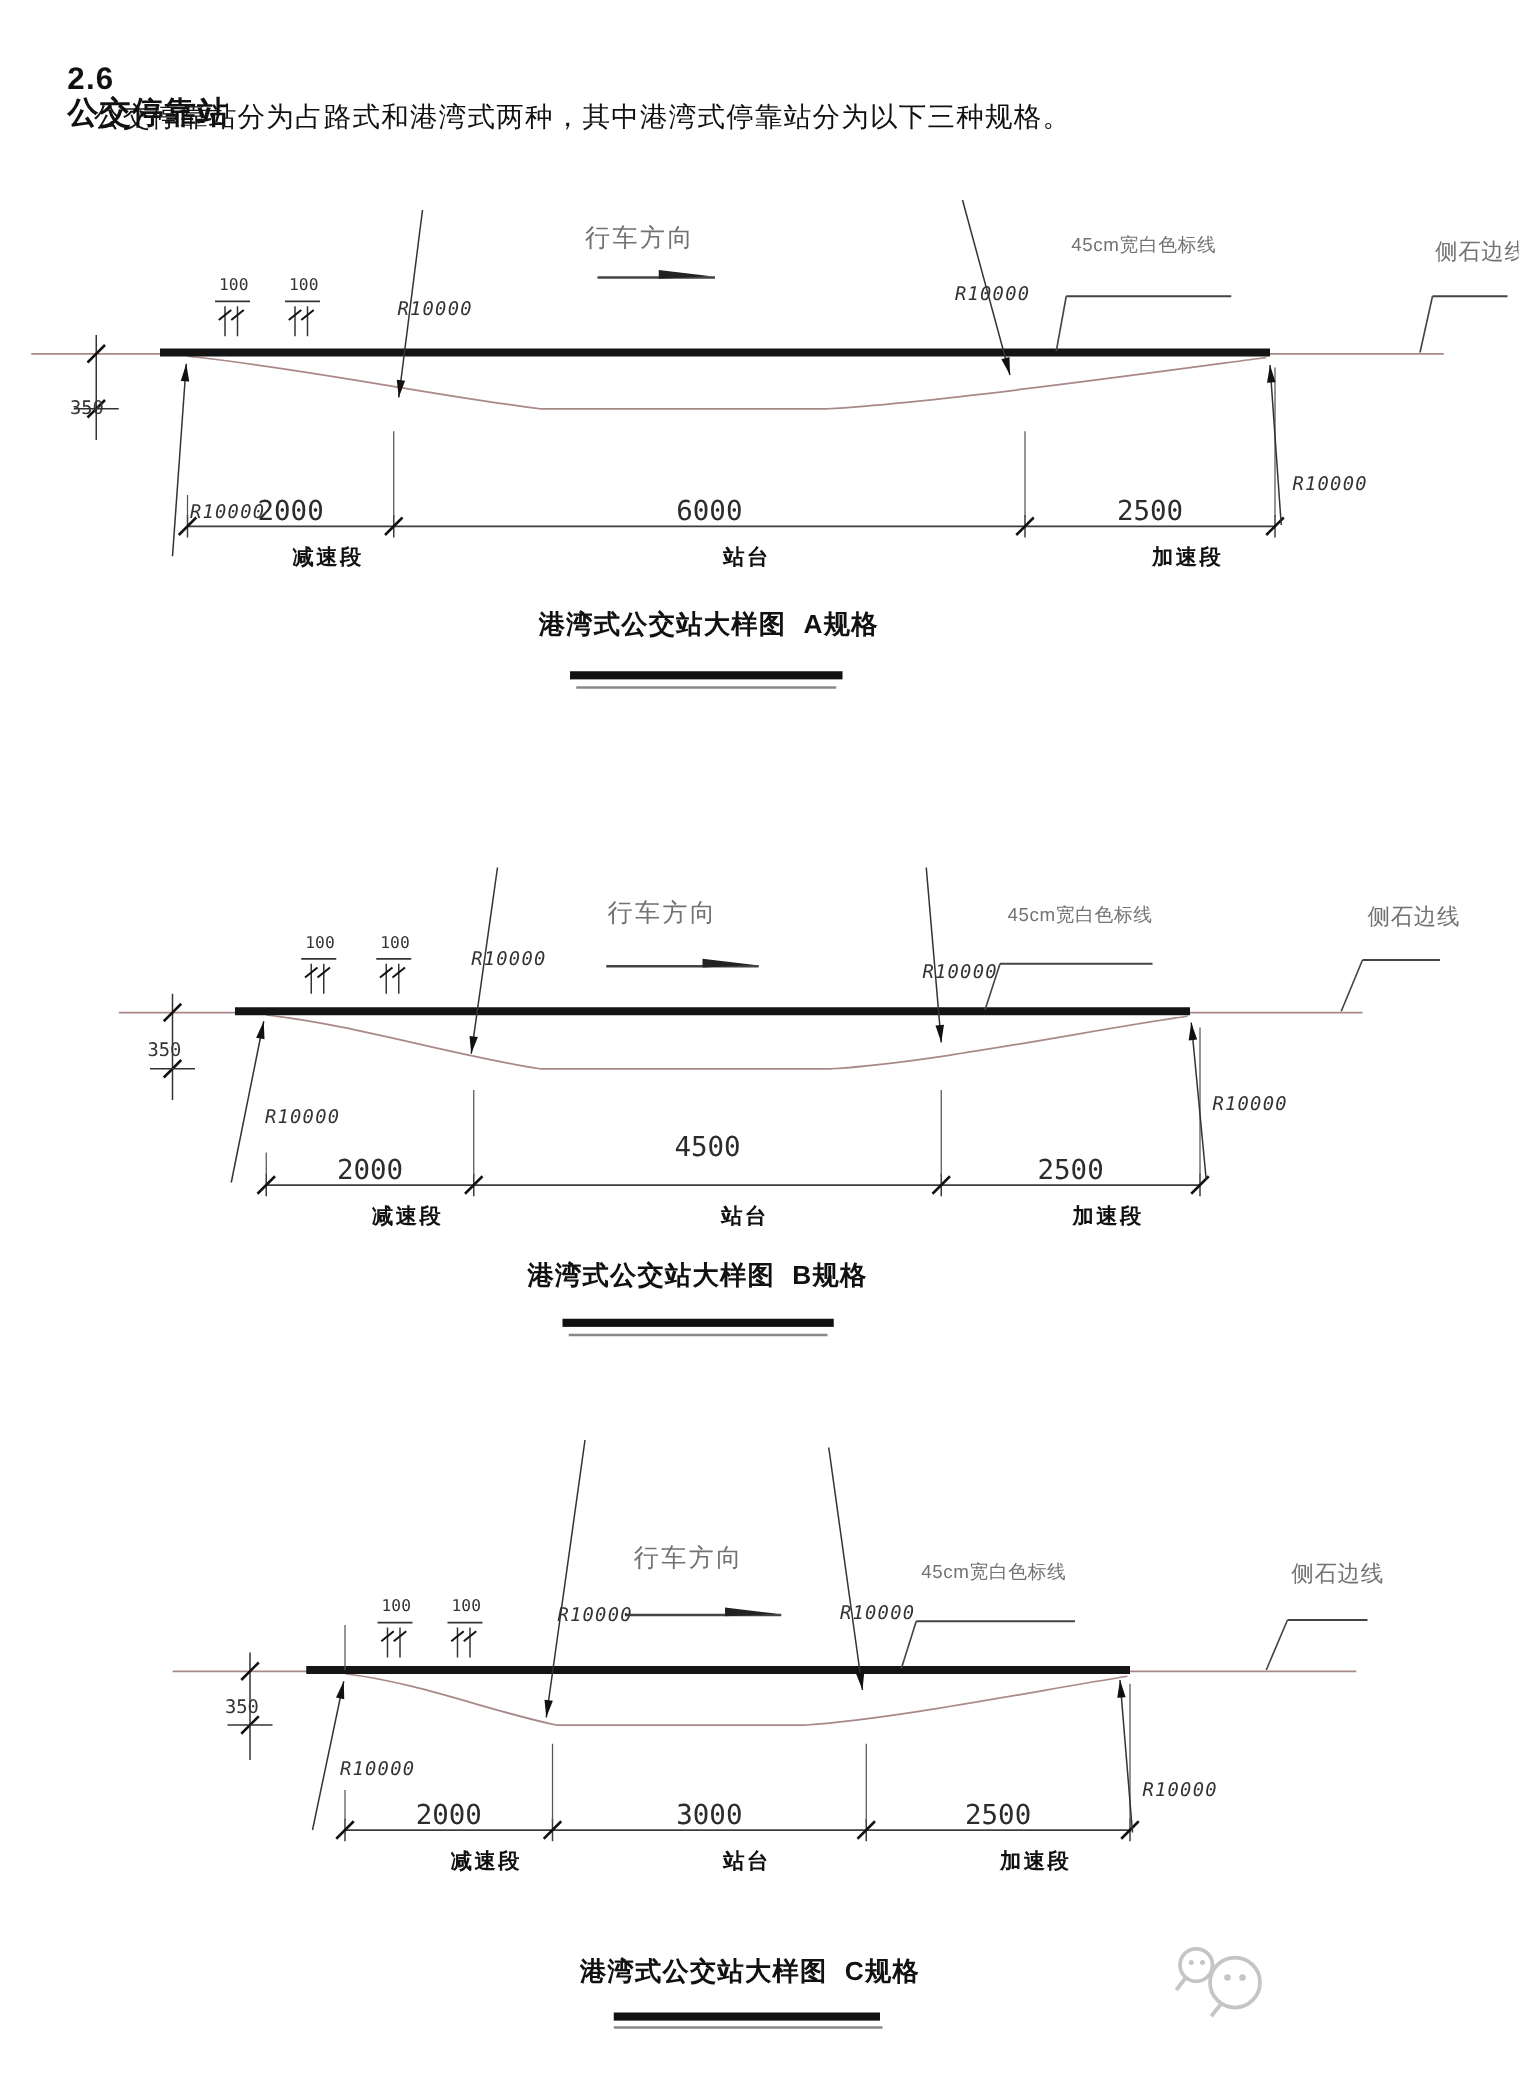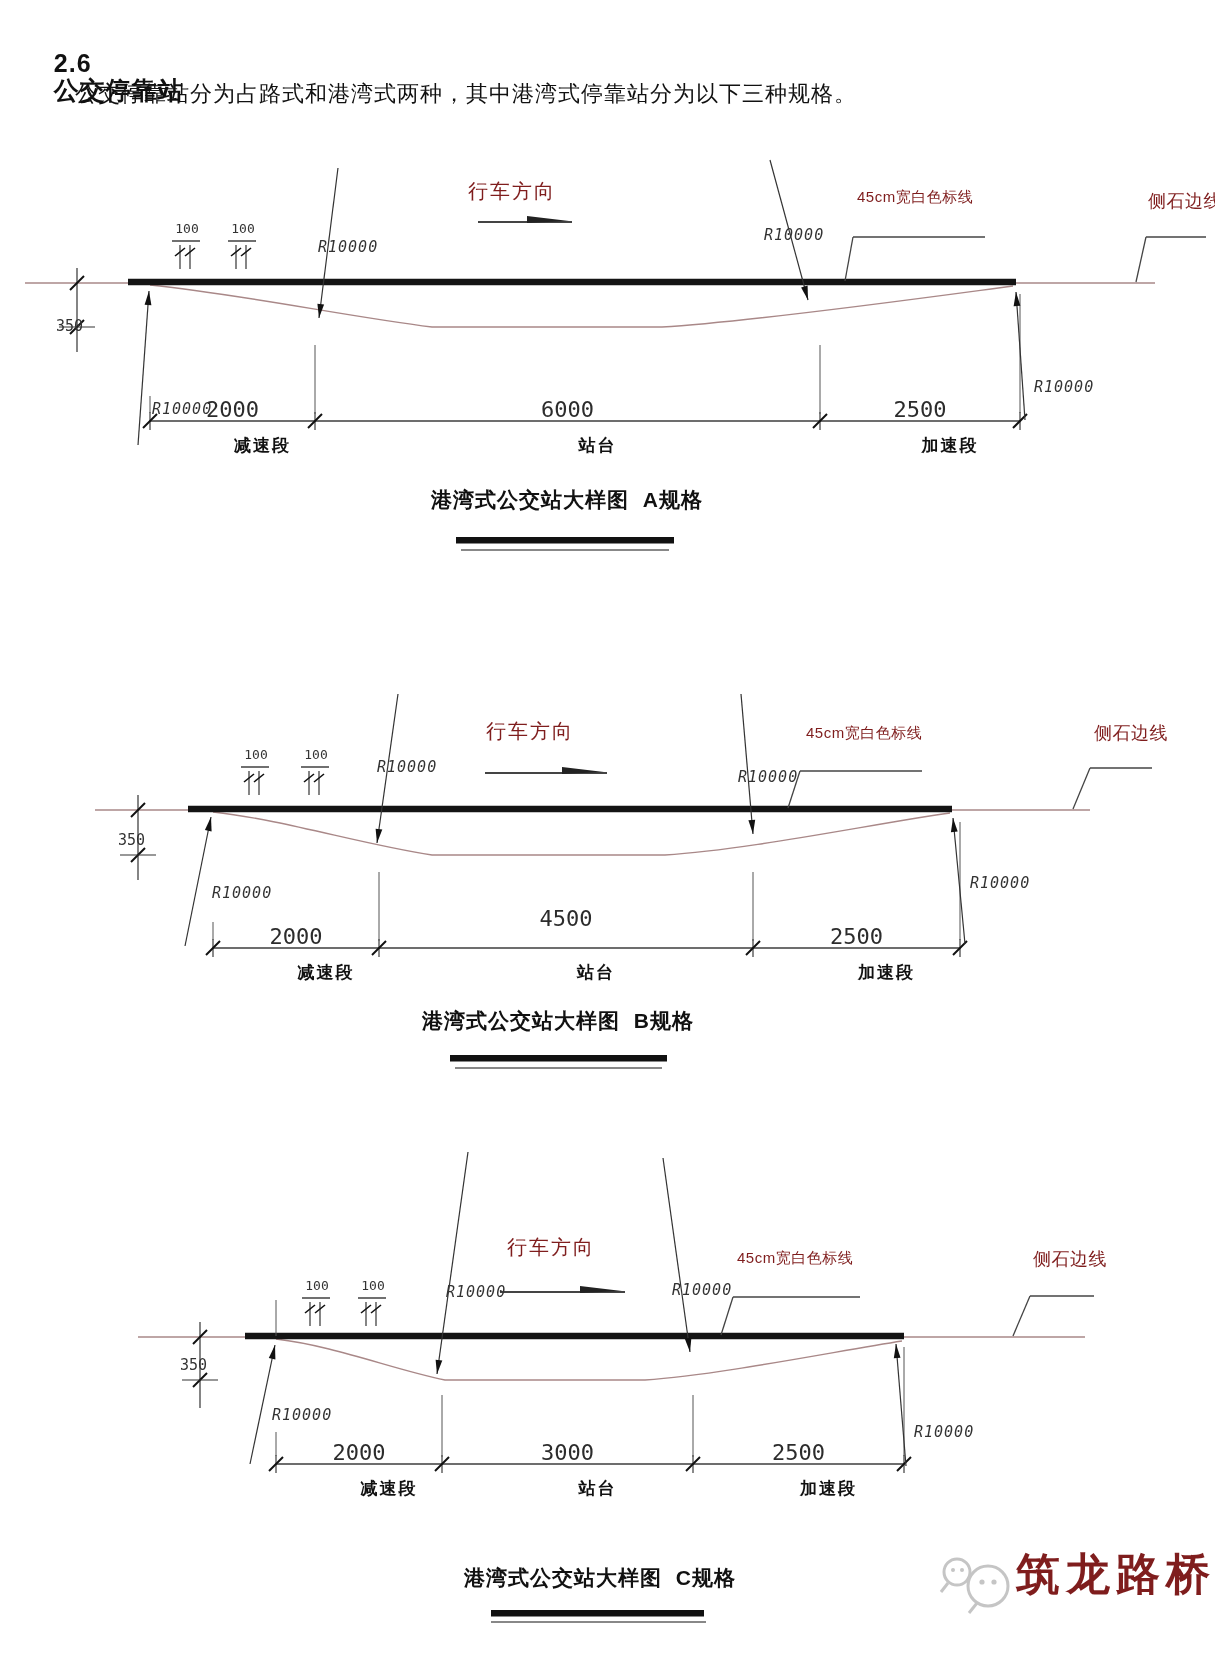--- a/index.html
+++ b/index.html
@@ -1,19 +1,19 @@
 <!DOCTYPE html>
 <html><head>
 <meta charset="utf-8">
 <style>
   html,body{margin:0;padding:0;background:#ffffff;}
   #page{position:relative;width:1215px;height:1661px;background:#fff;overflow:hidden;
         font-family:"Liberation Sans","DejaVu Sans",sans-serif;color:#1a1a1a;}
   #drawing{position:absolute;left:0;top:0;}
-  .lbl{position:absolute;white-space:pre;line-height:1.05;color:#7f1d1d;}
+  .lbl{position:absolute;white-space:pre;line-height:1.05;color:#737373;}
   .center{transform:translateX(-50%);}
   .rot{transform:translate(-50%,-50%) rotate(var(--r));}
   .title{font-size:25px;font-weight:bold;letter-spacing:1px;color:#111;}
   .intro{font-size:22px;letter-spacing:1px;color:#111;text-align:right;}
   .drive{font-size:20px;letter-spacing:2px;font-weight:500;}
   .mark45{font-size:15px;letter-spacing:0.5px;}
   .curbl{font-size:18px;letter-spacing:0.5px;}
   .r10{font-family:"DejaVu Sans Mono",monospace;font-style:italic;font-size:15px;letter-spacing:1px;color:#333;}
   .d350{font-family:"DejaVu Sans Mono",monospace;font-size:15px;color:#333;}
   .off100{font-family:"DejaVu Sans Mono",monospace;font-size:13px;color:#333;}
@@ -236,14 +236,13 @@
       <div class="lbl off100 center" style="left: 373px; top: 1279px;">100</div>
       <div class="lbl dimnum center" style="left: 359px; top: 1441px;">2000</div>
       <div class="lbl dimnum center" style="left: 567.5px; top: 1441px;">3000</div>
       <div class="lbl dimnum center" style="left: 798.5px; top: 1441px;">2500</div>
       <div class="lbl seg center" style="left: 359px; top: 1480px;">减速段</div>
       <div class="lbl seg center" style="left: 567.5px; top: 1480px;">站台</div>
       <div class="lbl seg center" style="left: 798.5px; top: 1480px;">加速段</div>
       <div class="lbl cap center" style="left: 600px; top: 1567px;">港湾式公交站大样图  C规格</div>
     </div>
 
-  <div class="lbl wm" style="left:1016px;top:1551px">筑龙路桥</div>
 </div>
 
 </body></html>

